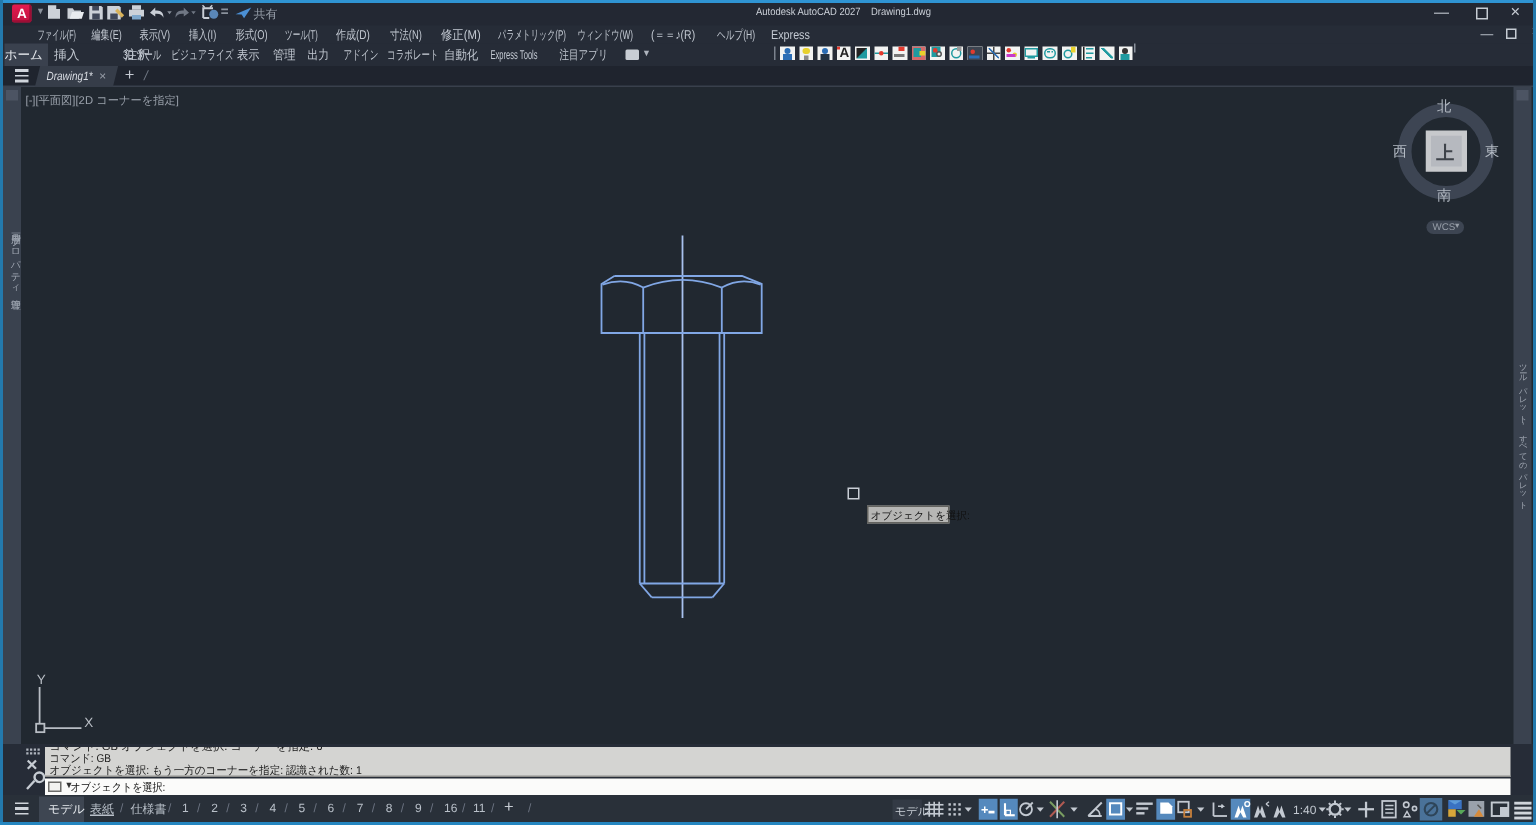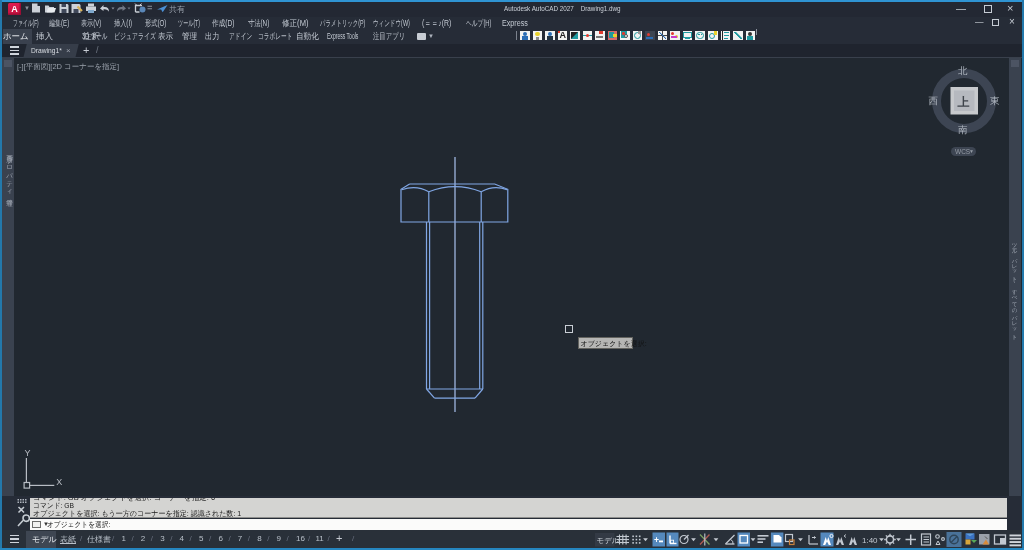--- a/index.html
+++ b/index.html
@@ -42,21 +42,21 @@
   </svg>
   <div class="abs txt" style="left:169px;top:4px;color:#98a0ab;font-size:8px;">共有</div>
   <div class="abs txt" style="left:503.5px;top:5px;color:#ccd1d9;font-size:7px;transform:scaleX(0.9);transform-origin:0 0;">Autodesk AutoCAD 2027&nbsp;&nbsp;&nbsp;&nbsp;Drawing1.dwg</div>
 
   <div class="abs txt" style="left:956px;top:3px;color:#c6ccd4;font-size:10px;">—</div>
   <div class="abs" style="left:984px;top:5px;width:8px;height:8px;border:1px solid #c6ccd4;"></div>
   <div class="abs txt" style="left:1007px;top:2px;color:#c6ccd4;font-size:11px;">×</div>
 </div>
 
 <div class="abs" style="left:0;top:17px;width:1024px;height:12px;background:#262c37;"></div>
-<div class="abs" id="menubar" style="left:0;top:17px;width:948px;height:12px;color:#c3c9d2;font-size:8.5px;line-height:12px;">
+<div class="abs" id="menubar" style="left:12px;top:17px;width:948px;height:12px;color:#c3c9d2;font-size:8.5px;line-height:12px;">
     <span class="abs txt" style="left:13px;transform:scaleX(0.562);transform-origin:0 50%;">ファイル(F)</span>
   <span class="abs txt" style="left:49px;transform:scaleX(0.712);transform-origin:0 50%;">編集(E)</span>
   <span class="abs txt" style="left:81px;transform:scaleX(0.719);transform-origin:0 50%;">表示(V)</span>
   <span class="abs txt" style="left:114px;transform:scaleX(0.726);transform-origin:0 50%;">挿入(I)</span>
   <span class="abs txt" style="left:145px;transform:scaleX(0.73);transform-origin:0 50%;">形式(O)</span>
   <span class="abs txt" style="left:178px;transform:scaleX(0.594);transform-origin:0 50%;">ツール(T)</span>
   <span class="abs txt" style="left:212px;transform:scaleX(0.781);transform-origin:0 50%;">作成(D)</span>
   <span class="abs txt" style="left:248px;transform:scaleX(0.737);transform-origin:0 50%;">寸法(N)</span>
   <span class="abs txt" style="left:282px;transform:scaleX(0.889);transform-origin:0 50%;">修正(M)</span>
   <span class="abs txt" style="left:320px;transform:scaleX(0.628);transform-origin:0 50%;">パラメトリック(P)</span>
@@ -172,21 +172,21 @@
     </div>
 <div class="abs" style="left:745.5px;top:1.5px;width:9.5px;height:9.5px;background:#f2f3f2;overflow:hidden;">
       <i class="abs" style="left:2px;top:1px;width:4px;height:4px;border-radius:50%;background:#333"></i>
       <i class="abs" style="left:1.5px;top:5px;width:5.5px;height:4px;background:#1f9aa0"></i>
     </div>
 <div class="abs" style="left:755.5px;top:-0.5px;width:1.5px;height:6px;background:#8a919c;"></div>
 </div>
 
 <div class="abs" style="left:0;top:44px;width:1024px;height:14px;background:#1f242e;"></div>
 <div class="abs" style="left:0;top:57px;width:1024px;height:1px;background:#39404c;"></div>
-<div class="abs" id="filetabs" style="left:0;top:44px;width:932px;height:14px;">
+<div class="abs" id="filetabs" style="left:0;top:44px;width:932px;height:14px;font-style:italic;">
   <div class="abs" style="left:10px;top:2px;width:9px;height:1.6px;background:#cfd4db;"></div>
   <div class="abs" style="left:10px;top:5.5px;width:9px;height:1.6px;background:#cfd4db;"></div>
   <div class="abs" style="left:10px;top:9px;width:9px;height:1.6px;background:#cfd4db;"></div>
   <div class="abs" style="left:25px;top:0;width:52px;height:14px;background:#363d49;transform:skewX(-14deg);"></div>
   <div class="abs txt" style="left:31px;top:2px;color:#d9dde3;font-size:8px;transform:scaleX(0.833);transform-origin:0 0;">Drawing1*</div>
   <div class="abs txt" style="left:66px;top:2px;color:#9ba1ab;font-size:8px;">×</div>
   <div class="abs txt" style="left:83px;top:0px;color:#c6cbd3;font-size:11px;">+</div>
   <div class="abs txt" style="left:96px;top:1px;color:#6f7683;font-size:9px;">/</div>
 </div>
 

